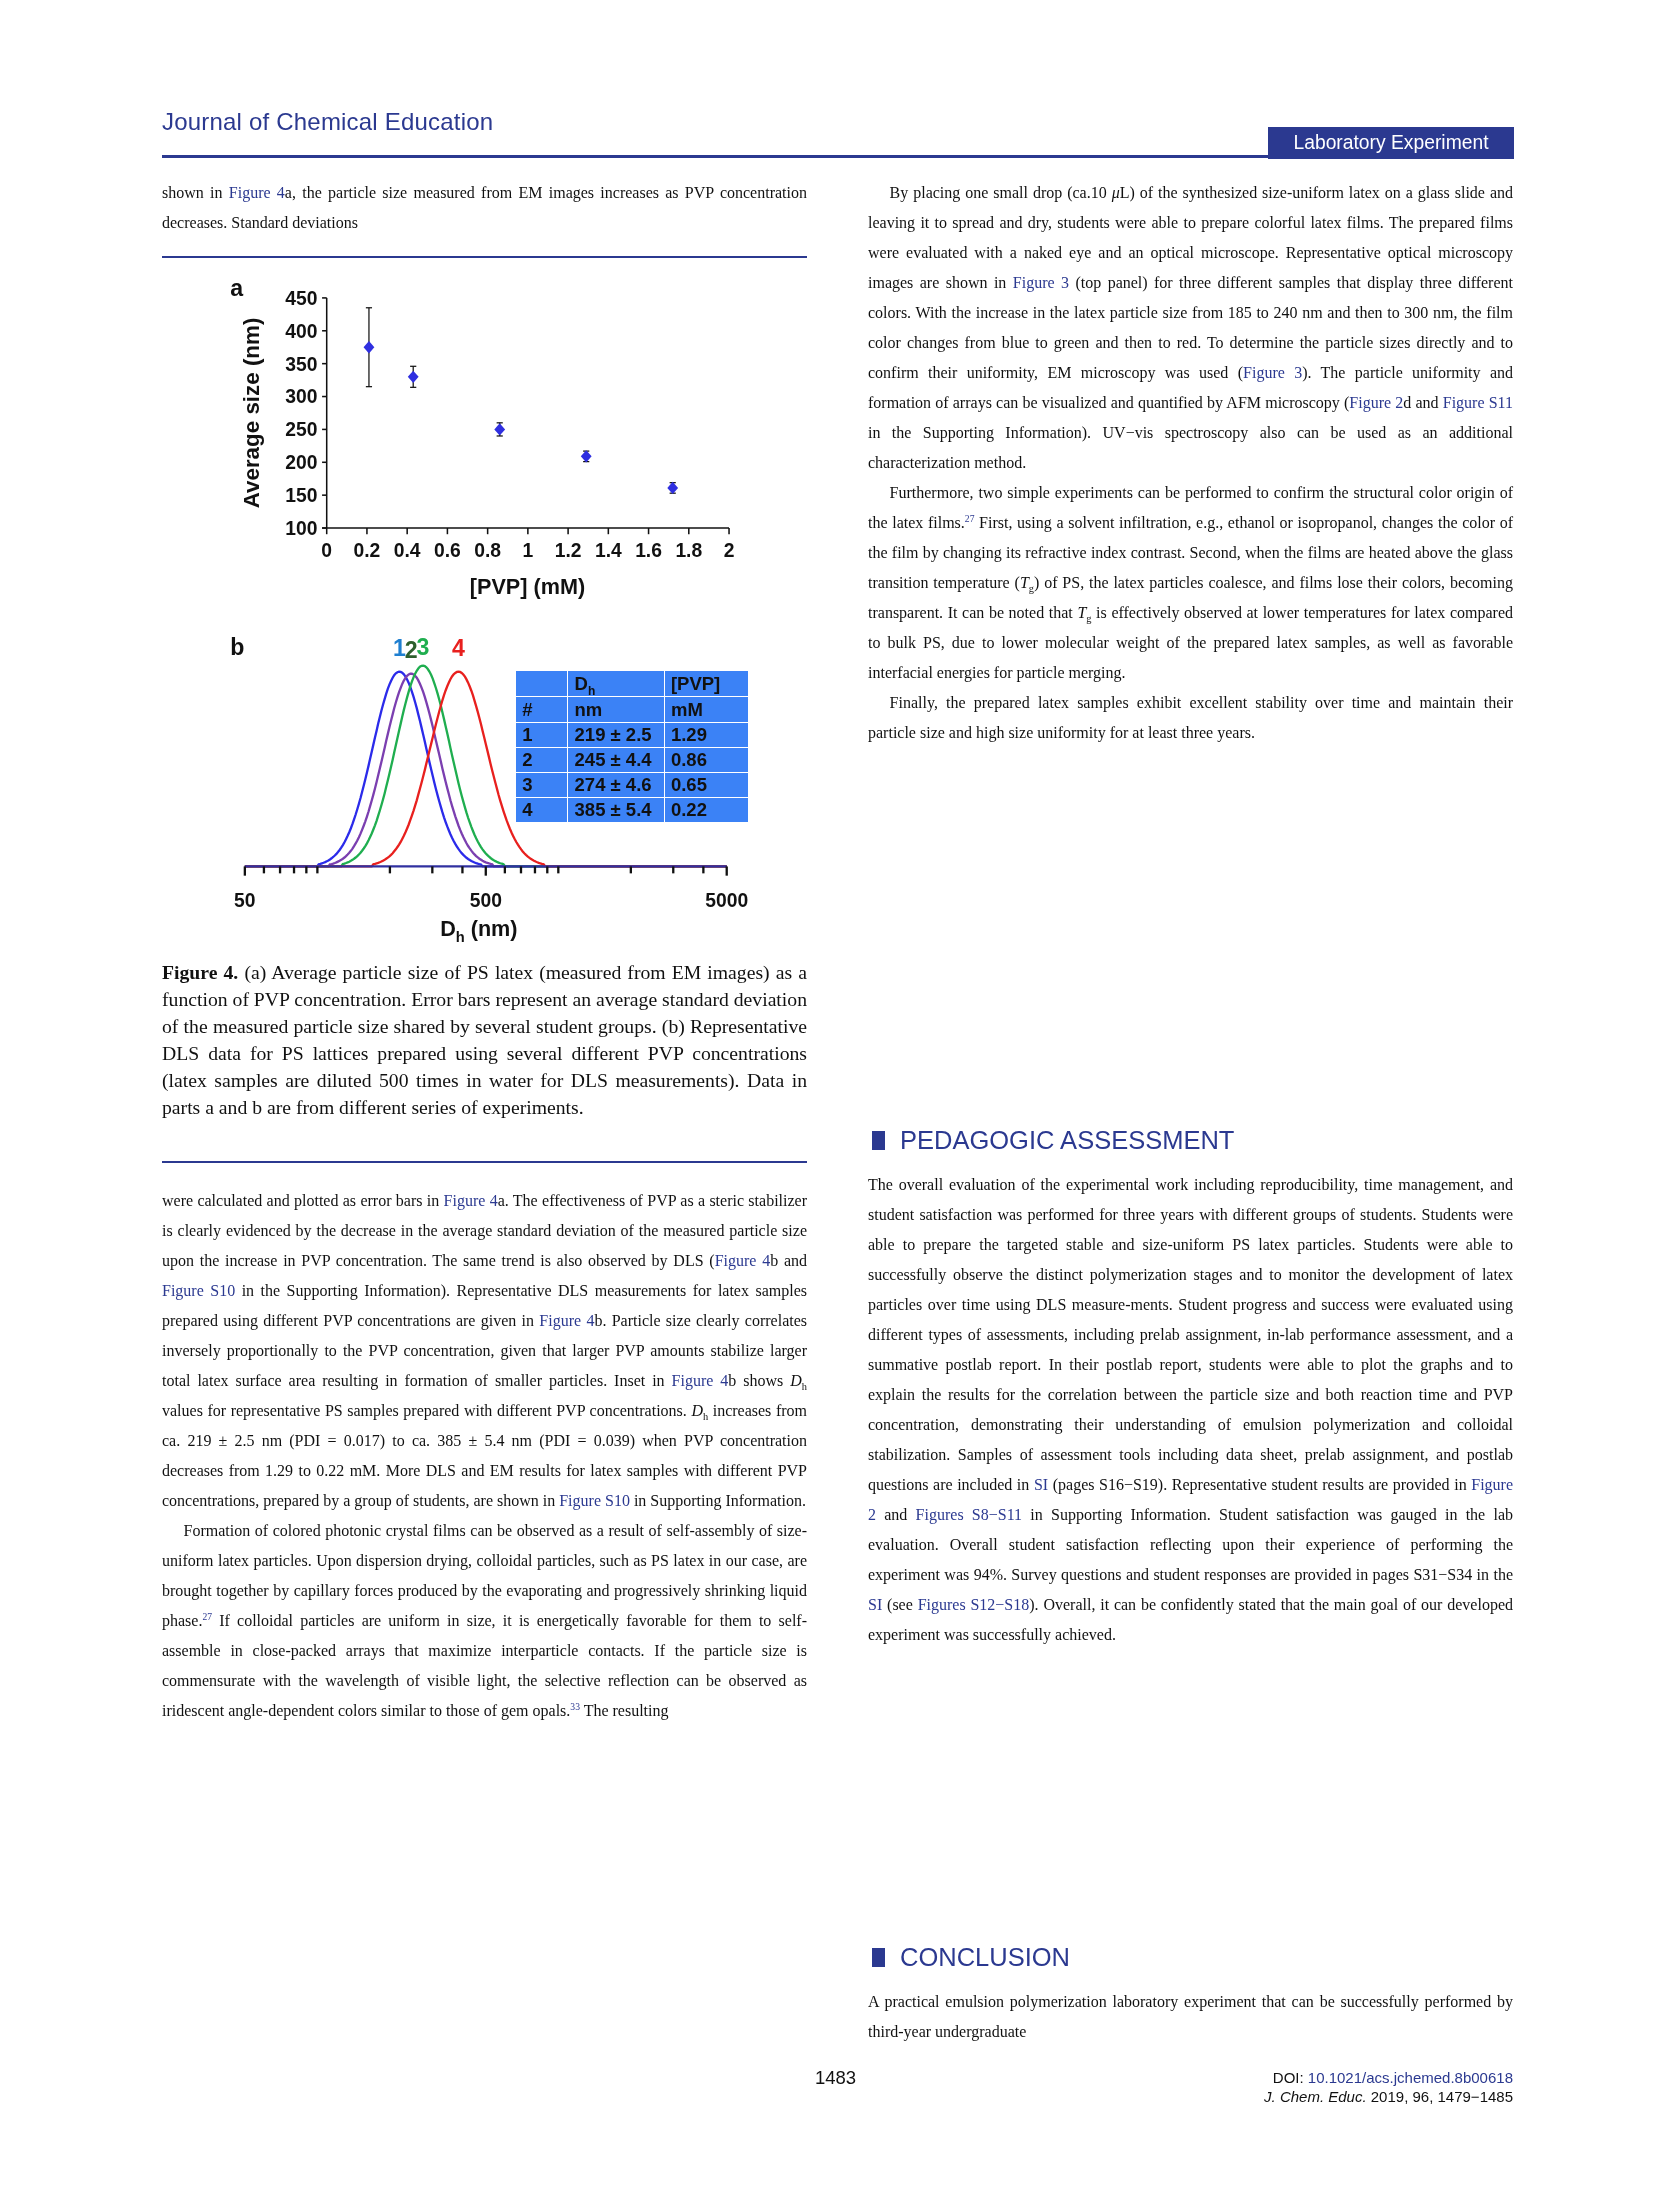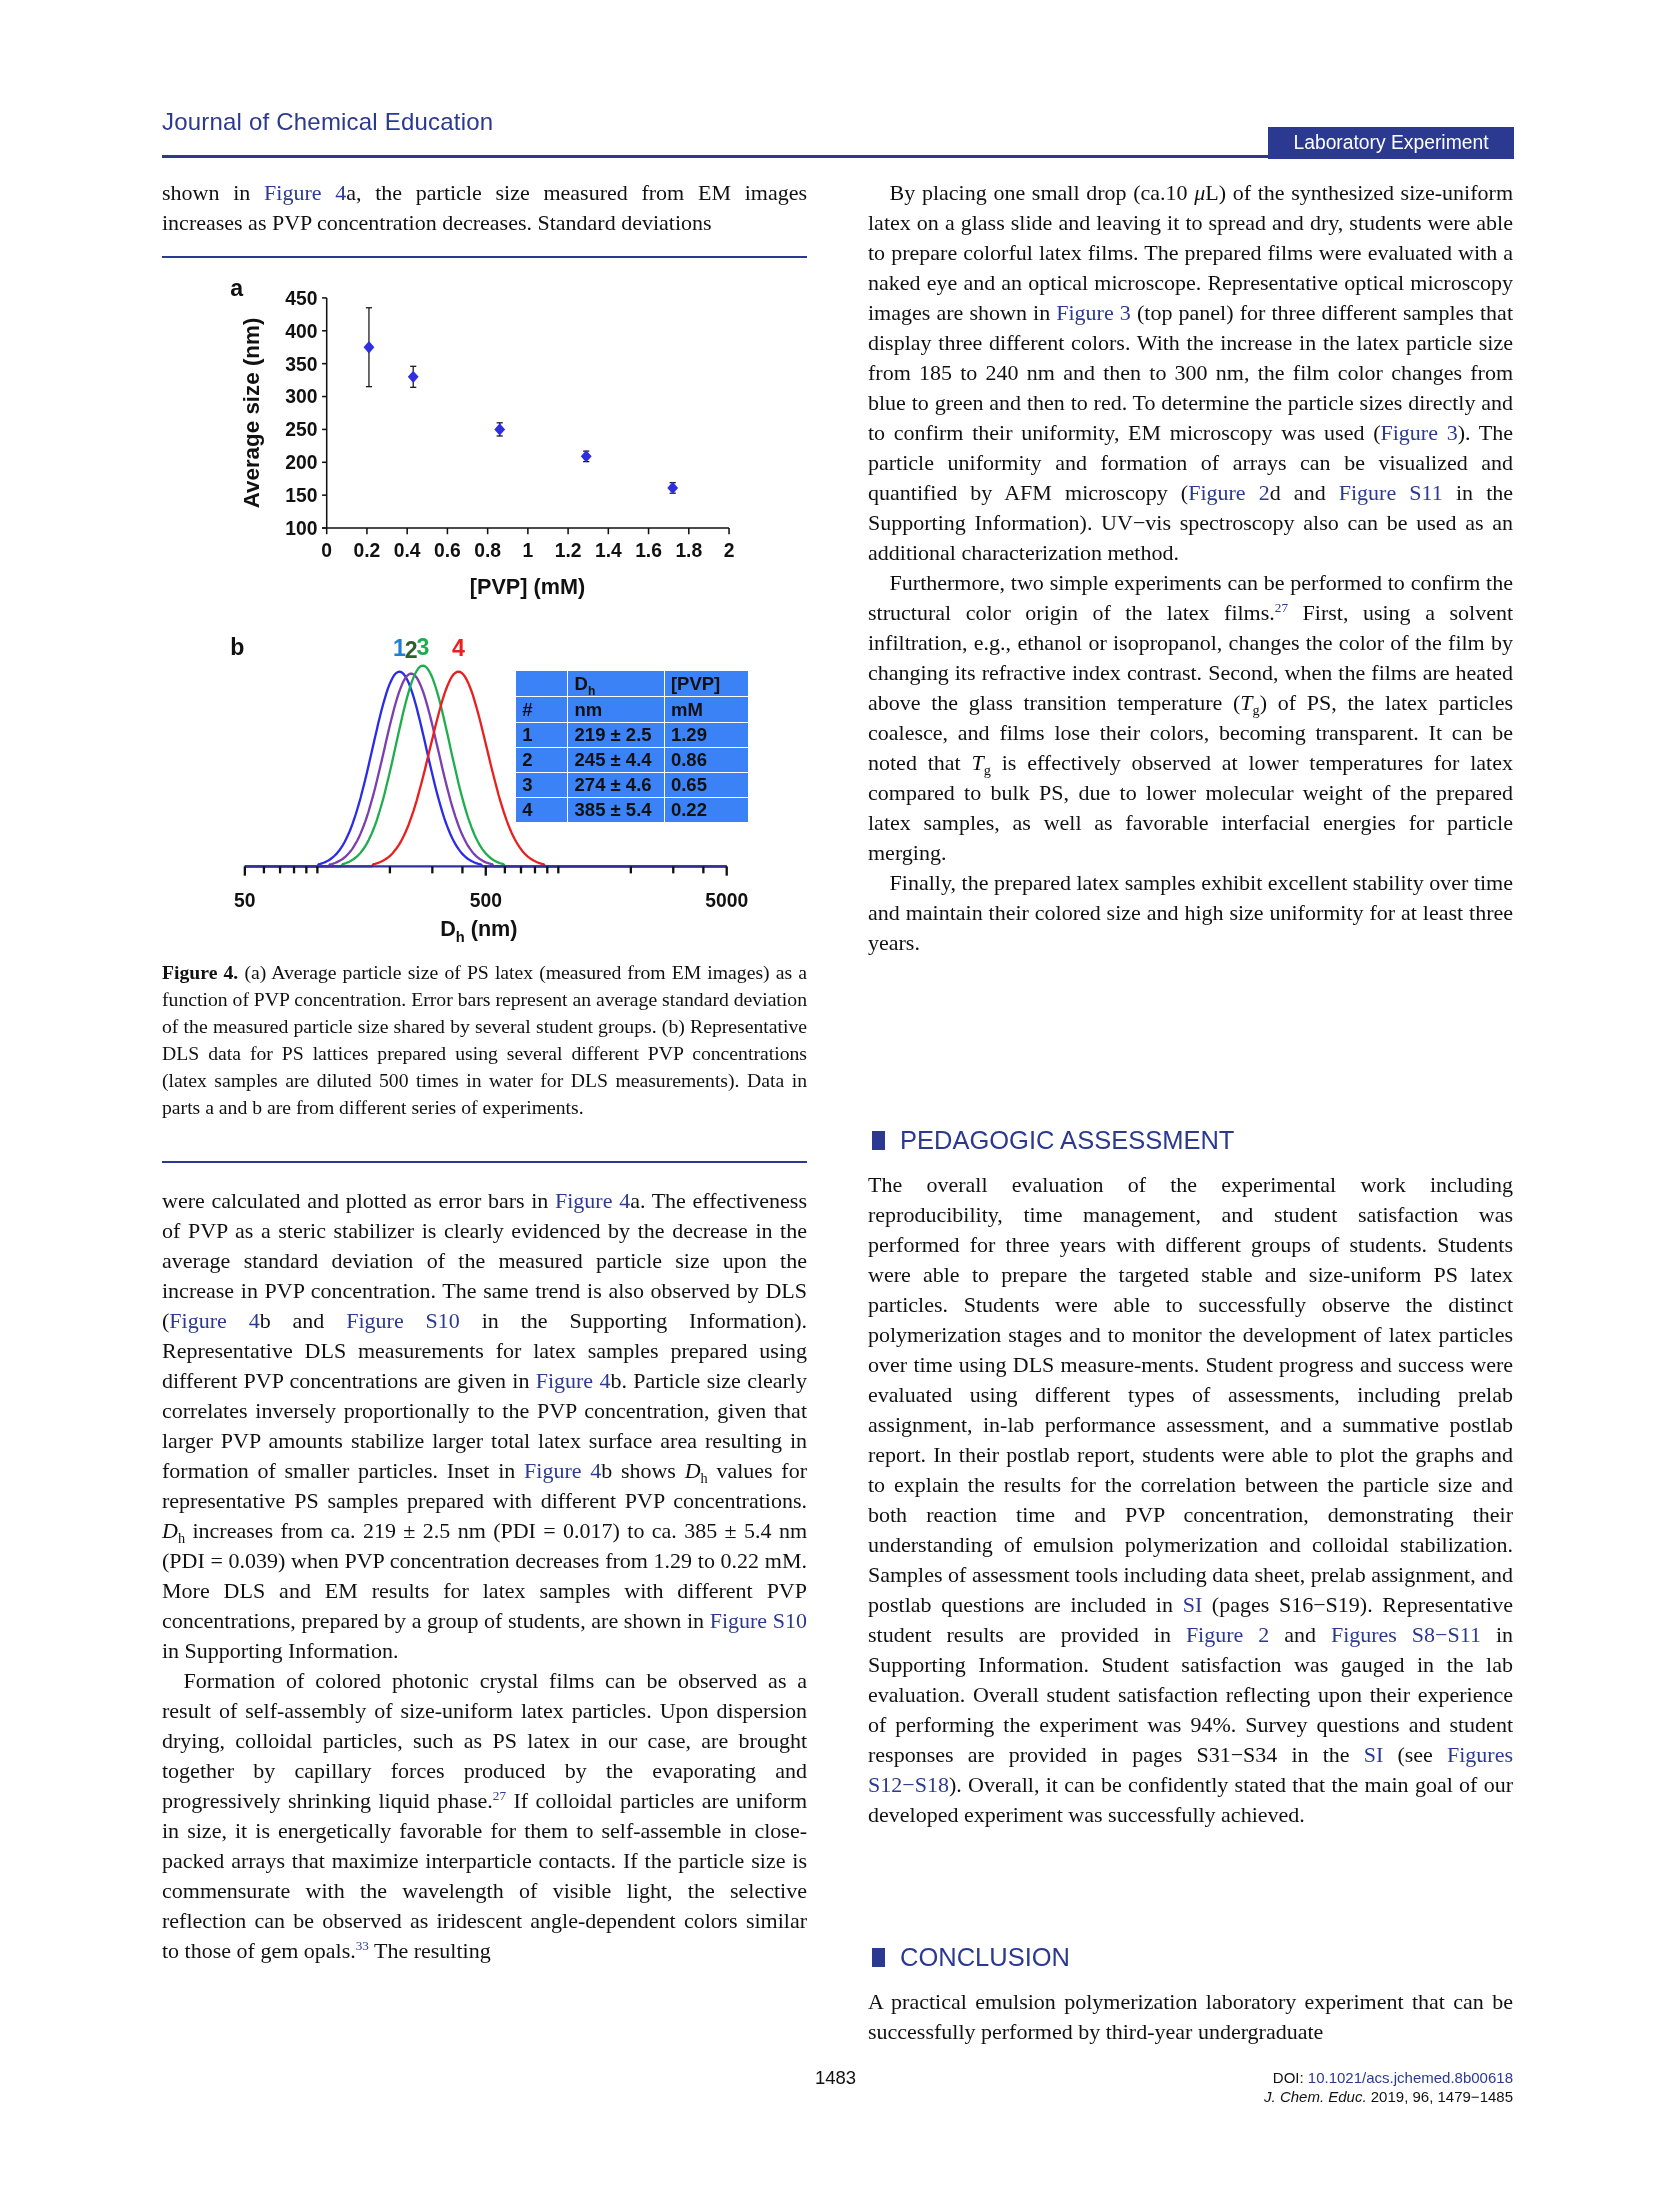--- a/index.html
+++ b/index.html
@@ -4,21 +4,21 @@
 <style>
   html, body { margin:0; padding:0; background:#ffffff; }
   body { width:1677px; height:2194px; position:relative; overflow:hidden;
          font-family:"Liberation Serif", "DejaVu Serif", serif; color:#111; }
   .hdr-title { position:absolute; left:162px; top:108px; font-family:"Liberation Sans","DejaVu Sans",sans-serif;
                font-size:24px; color:#2b3990; letter-spacing:0.2px; }
   .hdr-rule { position:absolute; left:162px; top:155px; width:1112px; height:3.1px; background:#2b3990; }
   .hdr-badge { position:absolute; left:1268px; top:127px; width:246px; height:32px; background:#2b3990;
                color:#fff; font-family:"Liberation Sans","DejaVu Sans",sans-serif; font-size:19.3px;
                display:flex; align-items:center; justify-content:center; }
-  .col { position:absolute; font-size:22px; line-height:30px; text-align:justify; }
+  .col { position:absolute; font-size:16px; line-height:30px; text-align:justify; }
   .col p { margin:0; }
   .col p.ind { text-indent:21.6px; }
   .left { left:162px; width:645px; }
   .right { left:868px; width:645px; }
   a.ref, span.ref { color:#2b3990; text-decoration:none; }
   sup { font-size:60%; line-height:0; color:#2b3990; }
   sub { font-size:65%; line-height:0; }
   .fig-rule { position:absolute; left:162px; width:645px; height:1.5px; background:#2b3990; }
   .caption { position:absolute; left:162px; top:959px; width:645px; font-size:19.7px; line-height:27px; text-align:justify; }
   .caption b { font-weight:bold; }
@@ -209,21 +209,21 @@
   </p>
 </div>
 
 <div class="col right" style="top:178px;">
   <p class="ind">
     <span>By placing one small drop (ca.10 </span><i>μ</i><span>L) of the synthesized size-uniform latex on a glass slide and leaving it to spread and dry, students were able to prepare colorful latex films. The prepared films were evaluated with a naked eye and an optical microscope. Representative optical microscopy images are shown in </span><a class="ref">Figure 3</a><span> (top panel) for three different samples that display three different colors. With the increase in the latex particle size from 185 to 240 nm and then to 300 nm, the film color changes from blue to green and then to red. To determine the particle sizes directly and to confirm their uniformity, EM microscopy was used (</span><a class="ref">Figure 3</a><span>). The particle uniformity and formation of arrays can be visualized and quantified by AFM microscopy (</span><a class="ref">Figure 2</a><span>d and </span><a class="ref">Figure S11</a><span> in the Supporting Information). UV−vis spectroscopy also can be used as an additional characterization method.</span>
   </p>
   <p class="ind">
     <span>Furthermore, two simple experiments can be performed to confirm the structural color origin of the latex films.</span><sup>27</sup><span> First, using a solvent infiltration, e.g., ethanol or isopropanol, changes the color of the film by changing its refractive index contrast. Second, when the films are heated above the glass transition temperature (</span><i>T</i><sub>g</sub><span>) of PS, the latex particles coalesce, and films lose their colors, becoming transparent. It can be noted that </span><i>T</i><sub>g</sub><span> is effectively observed at lower temperatures for latex compared to bulk PS, due to lower molecular weight of the prepared latex samples, as well as favorable interfacial energies for particle merging.</span>
   </p>
-  <p class="ind">Finally, the prepared latex samples exhibit excellent stability over time and maintain their colored size and high size uniformity for at least three years.</p>
+  <p class="ind">Finally, the prepared latex samples exhibit excellent stability over time and maintain their particle size and high size uniformity for at least three years.</p>
 </div>
 
 <div class="sec-head" style="top:1126px;">
   <span class="sq"></span>
     <span>PEDAGOGIC ASSESSMENT</span>
 </div>
 
 <div class="col right" style="top:1170px;">
   <p>
     <span>The overall evaluation of the experimental work including reproducibility, time management, and student satisfaction was performed for three years with different groups of students. Students were able to prepare the targeted stable and size-uniform PS latex particles. Students were able to successfully observe the distinct polymerization stages and to monitor the development of latex particles over time using DLS measure-ments. Student progress and success were evaluated using different types of assessments, including prelab assignment, in-lab performance assessment, and a summative postlab report. In their postlab report, students were able to plot the graphs and to explain the results for the correlation between the particle size and both reaction time and PVP concentration, demonstrating their understanding of emulsion polymerization and colloidal stabilization. Samples of assessment tools including data sheet, prelab assignment, and postlab questions are included in </span><a class="ref">SI</a><span> (pages S16−S19). Representative student results are provided in </span><a class="ref">Figure 2</a><span> and </span><a class="ref">Figures S8−S11</a><span> in Supporting Information. Student satisfaction was gauged in the lab evaluation. Overall student satisfaction reflecting upon their experience of performing the experiment was 94%. Survey questions and student responses are provided in pages S31−S34 in the </span><a class="ref">SI</a><span> (see </span><a class="ref">Figures S12−S18</a><span>). Overall, it can be confidently stated that the main goal of our developed experiment was successfully achieved.</span>

